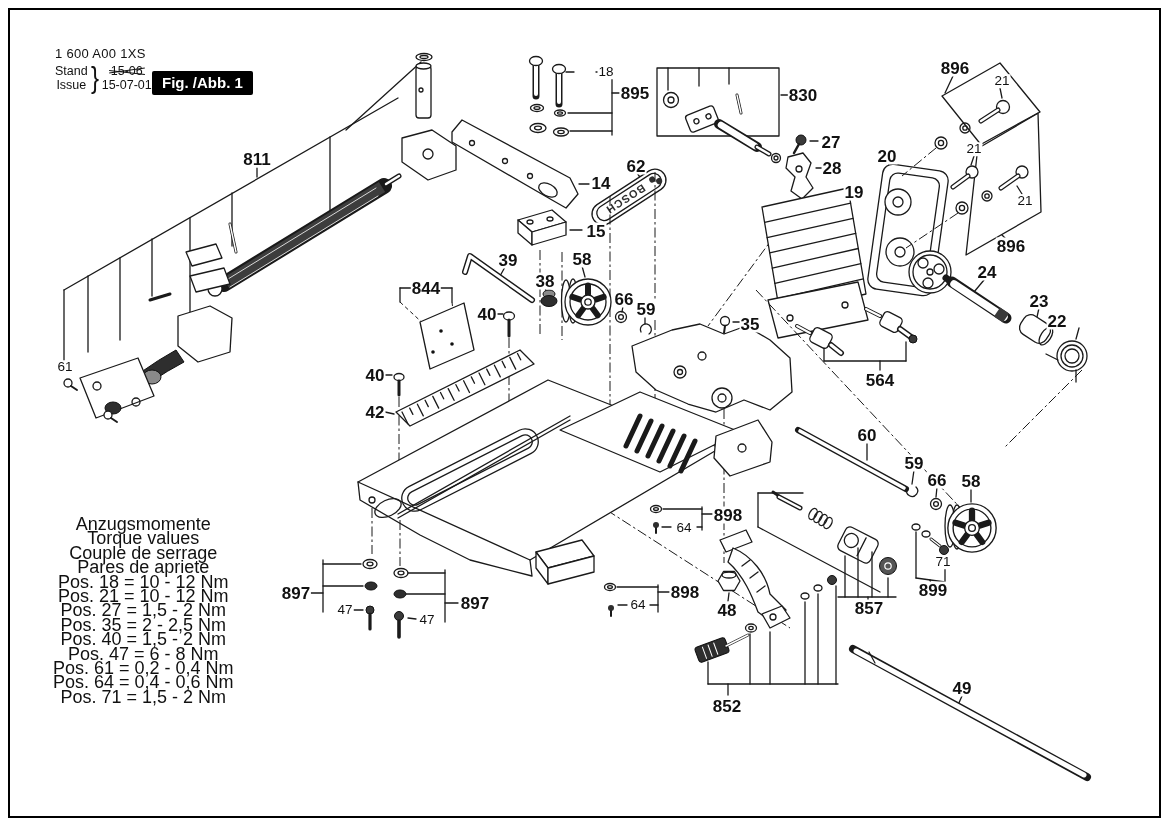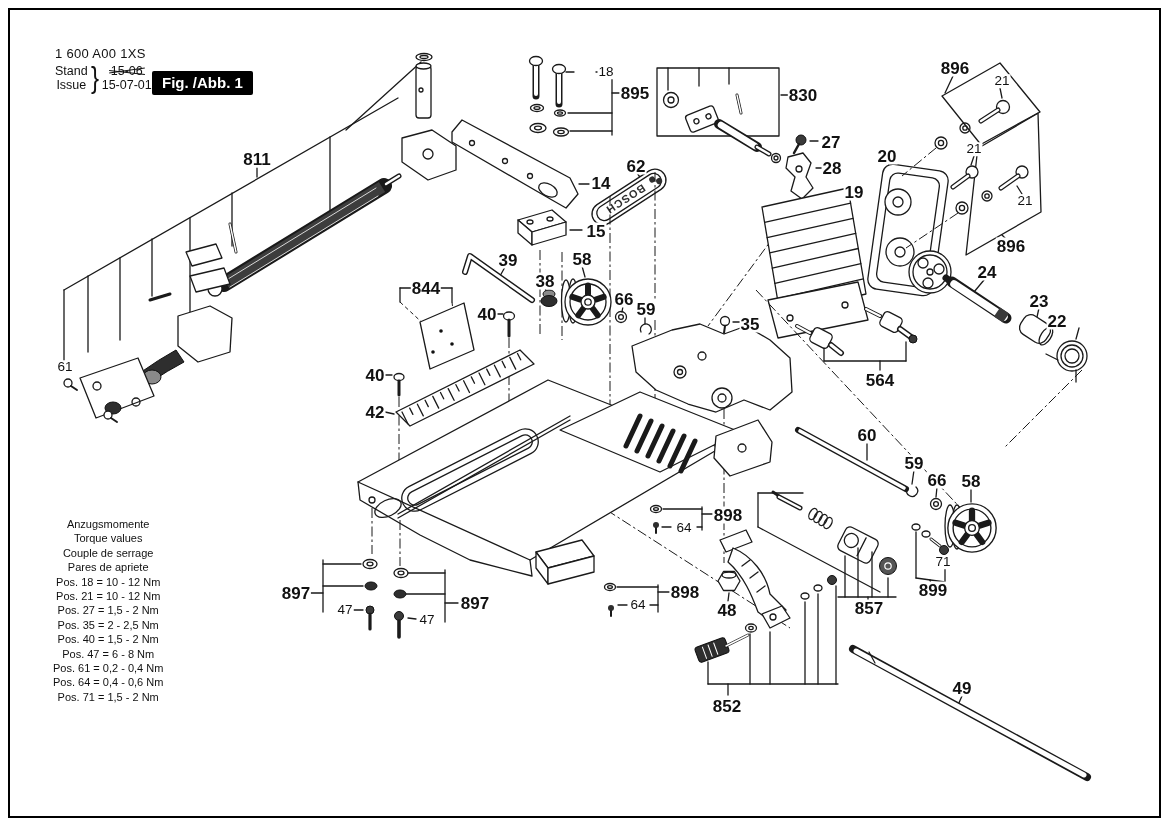--- a/index.html
+++ b/index.html
@@ -10,21 +10,21 @@
   .type-no{left:55px;top:46px;font-size:13px;letter-spacing:.3px;}
   .rev-row{left:55px;top:64px;display:flex;align-items:center;gap:2px;}
   .rev-labels{font-size:12.5px;line-height:14px;}
   .brace{font-size:30px;font-weight:400;transform:scaleX(.8);line-height:26px;}
   .rev-dates{font-size:12.5px;line-height:14px;}
   .struck{position:relative;display:inline-block;}
   .struck::before{content:"";position:absolute;left:-2px;right:-2px;top:42%;border-top:1.6px solid #111;transform:rotate(-8deg);}
   .struck::after{content:"";position:absolute;left:-2px;right:-2px;top:55%;border-top:1.6px solid #111;transform:rotate(6deg);}
   .fig-badge{left:152px;top:71px;background:#000;color:#fff;font-size:15px;font-weight:bold;
              padding:3px 10px 4px;border-radius:2px;}
-  .note{font-size:11px;line-height:14.4px;}
+  .note{font-size:18px;line-height:14.4px;}
   .torque{left:53px;top:517px;}
   .mods{left:53px;top:726px;}
   .labels-layer{position:absolute;left:0;top:0;width:1169px;height:826px;pointer-events:none;}
   .plabel{position:absolute;transform:translate(-50%,-50%);line-height:1;background:#fff;padding:0 1px;white-space:nowrap;}
   .plabel.major{font-size:17px;font-weight:bold;}
   .plabel.minor{font-size:13.5px;font-weight:normal;}
   svg{position:absolute;left:0;top:0;}
   .s{fill:none;stroke:#1a1a1a;stroke-width:1.3;stroke-linecap:round;stroke-linejoin:round;}
   .sf{fill:#fff;stroke:#1a1a1a;stroke-width:1.3;stroke-linejoin:round;}
   .sd{fill:#2e2e2e;stroke:#111;stroke-width:1;}

